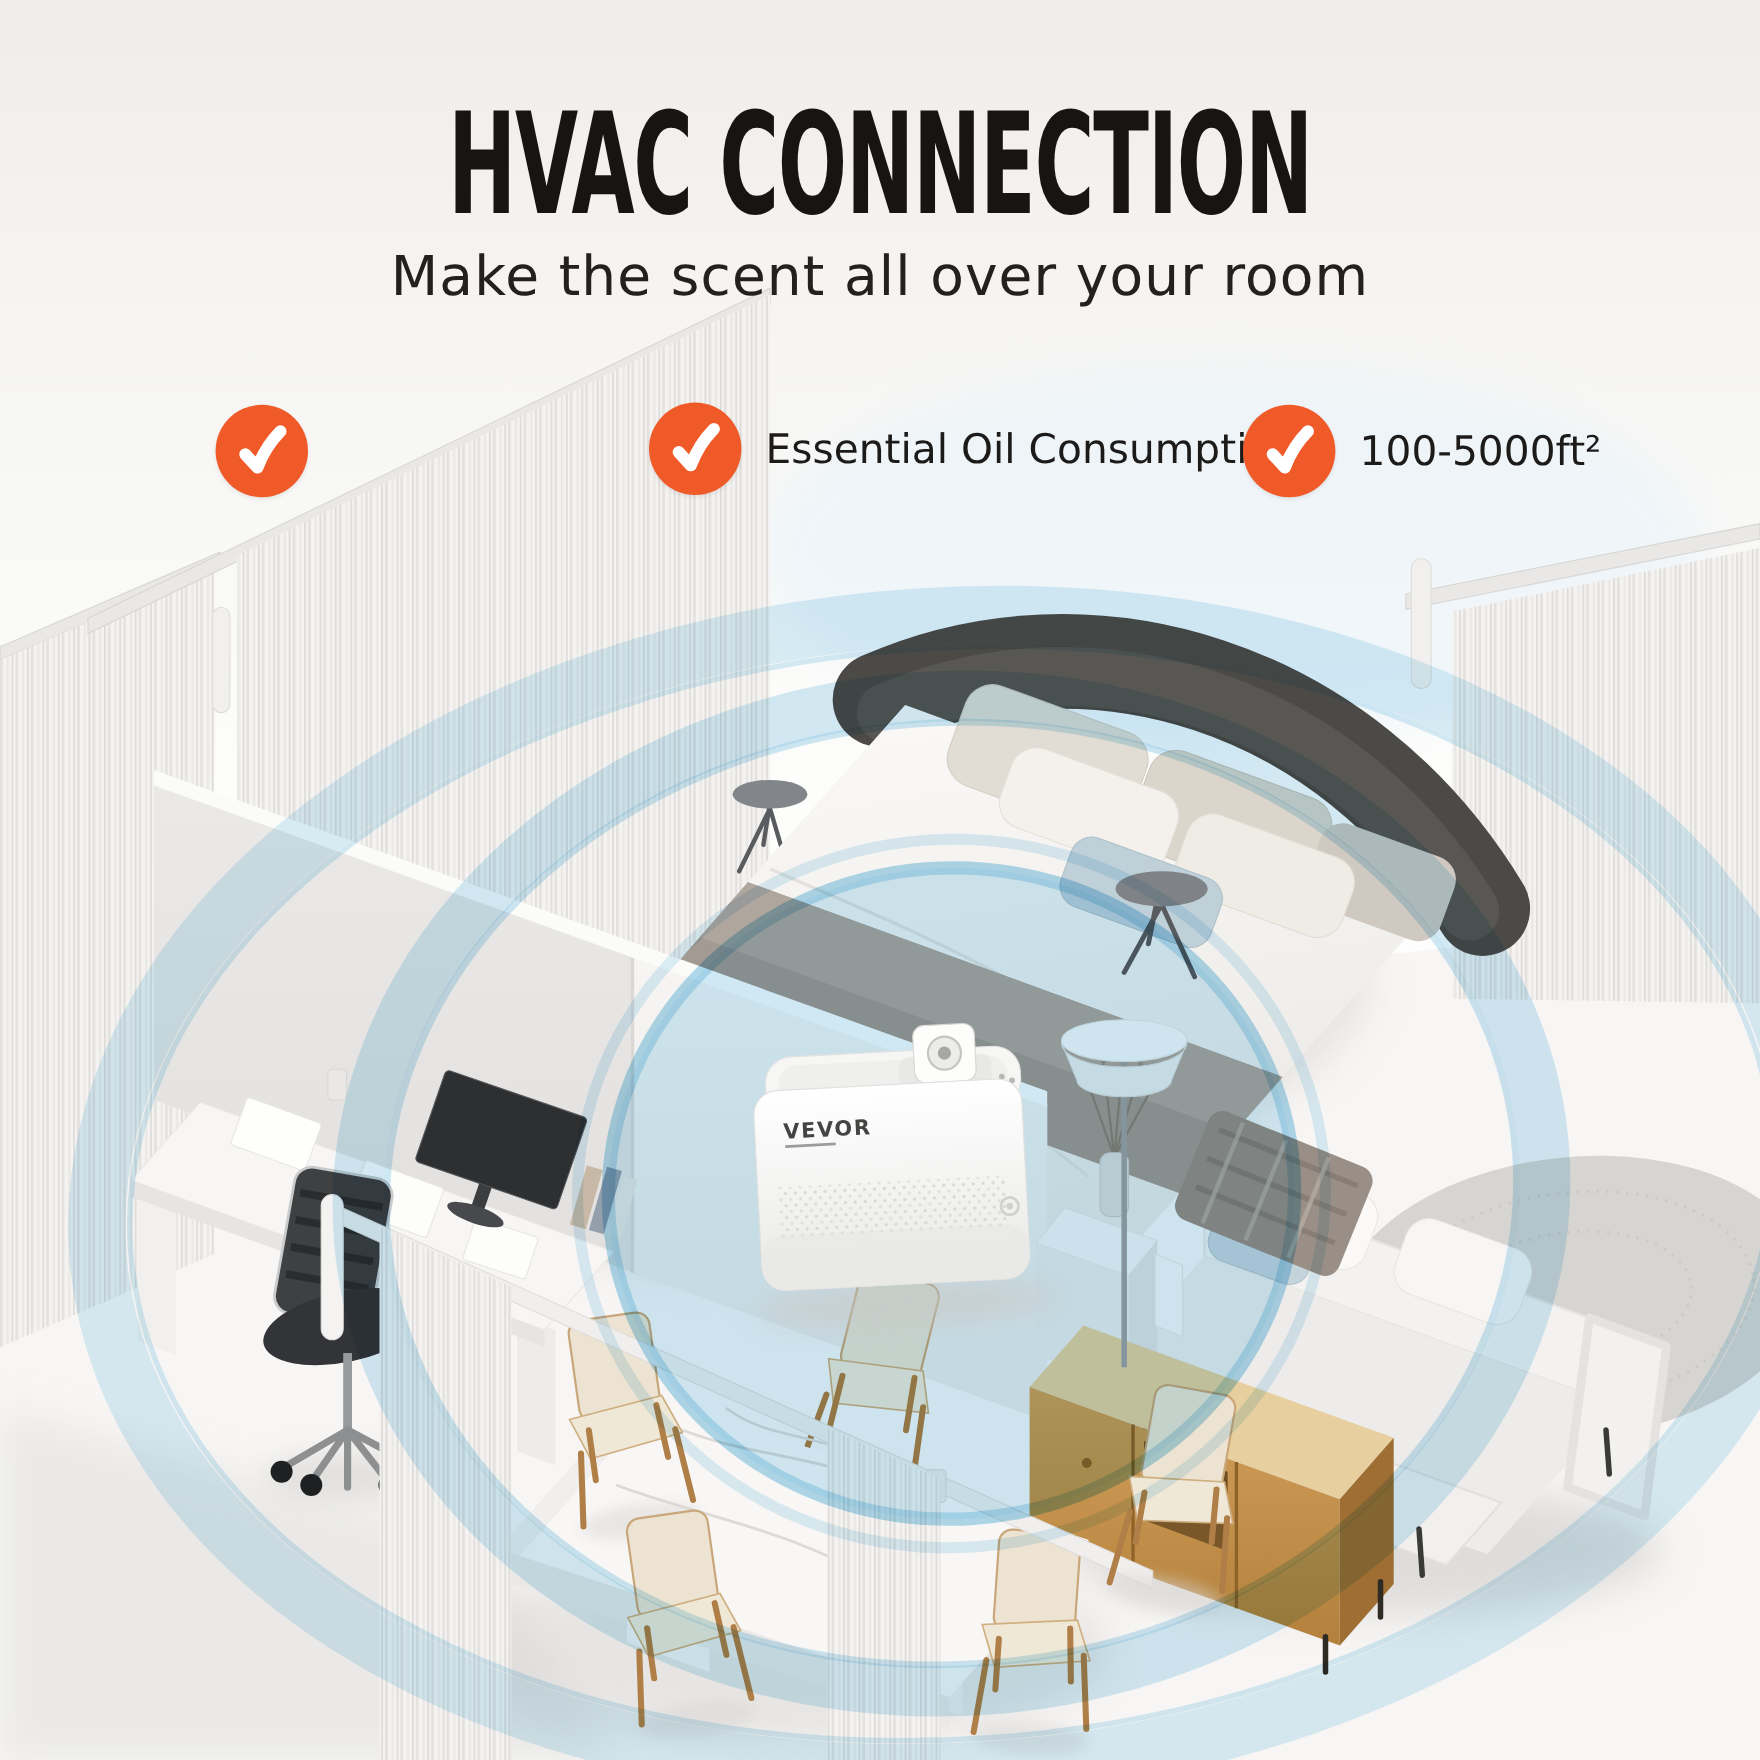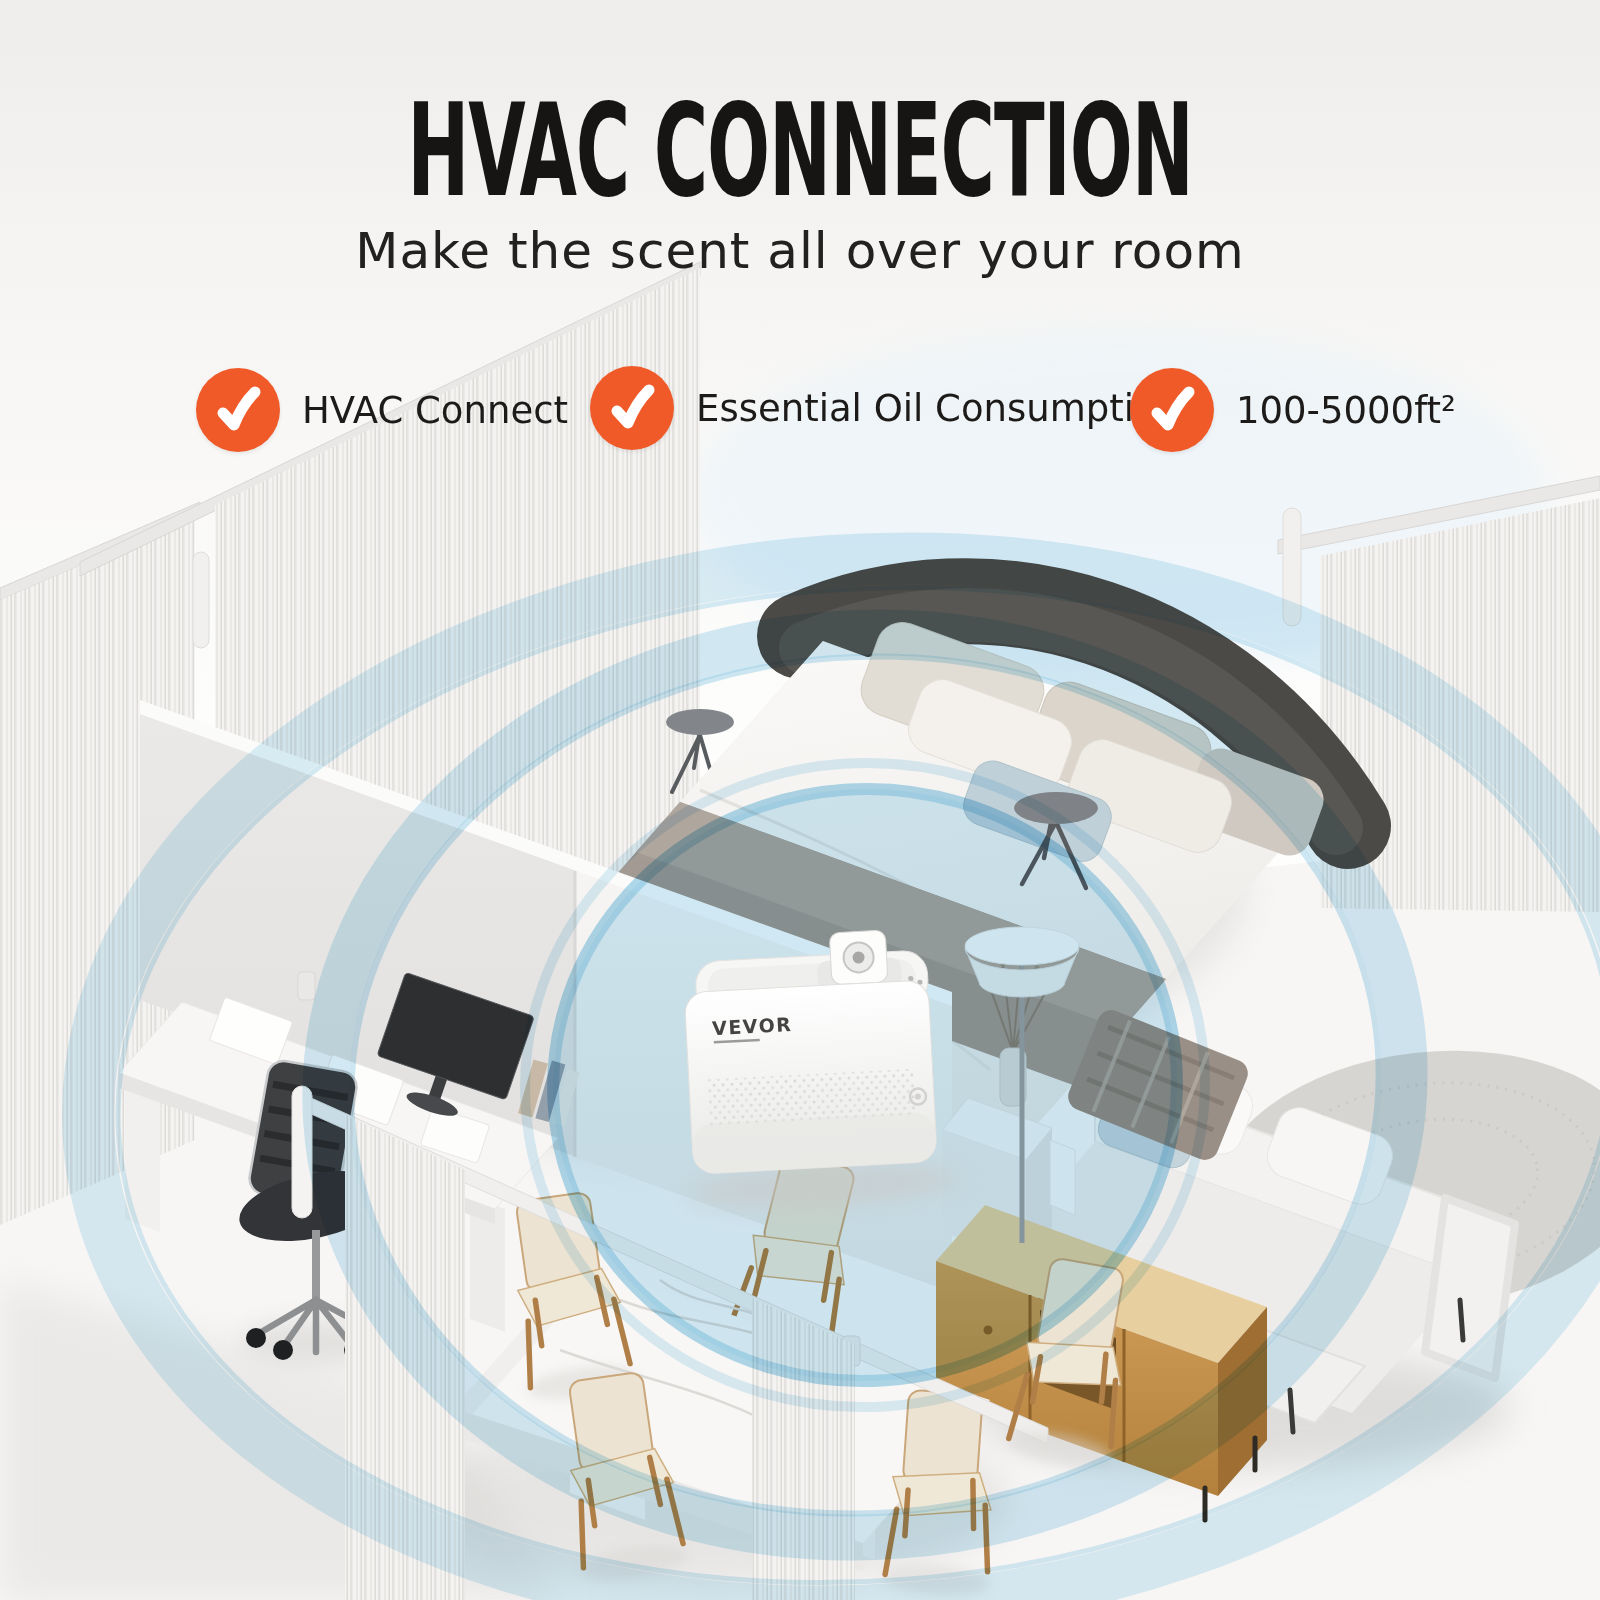--- a/index.html
+++ b/index.html
@@ -293,23 +293,20 @@
     <h1 class="title" style="color: rgb(23, 21, 19);">HVAC CONNECTION</h1>
     <p class="subtitle">Make the scent all over your room</p>
   </div>
 
   <div class="feature" id="feature-1">
     <span class="badge" style="background: rgb(240, 90, 40);">
       <svg width="48" height="48" viewBox="-24 -24 48 48">
         <path d="M-15,3 L-4,15 C1,2 8,-9 17,-18" stroke="#FFFFFF" stroke-width="11" stroke-linecap="round" stroke-linejoin="round" fill="none"></path>
       </svg>
     </span>
-    <span class="flines">
-      <span>HVAC Connect</span>
-    </span>
   </div>
 
   <div class="feature" id="feature-2">
     <span class="badge" style="background: rgb(240, 90, 40);">
       <svg width="48" height="48" viewBox="-24 -24 48 48">
         <path d="M-15,3 L-4,15 C1,2 8,-9 17,-18" stroke="#FFFFFF" stroke-width="11" stroke-linecap="round" stroke-linejoin="round" fill="none"></path>
       </svg>
     </span>
     <span class="flines">
       <span>Essential Oil Consumption</span>

